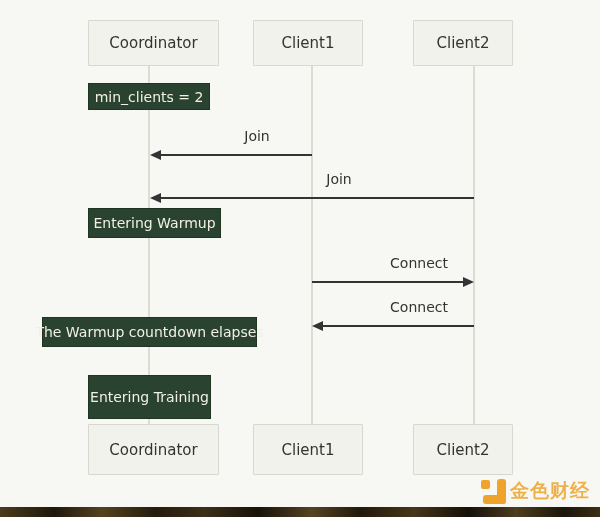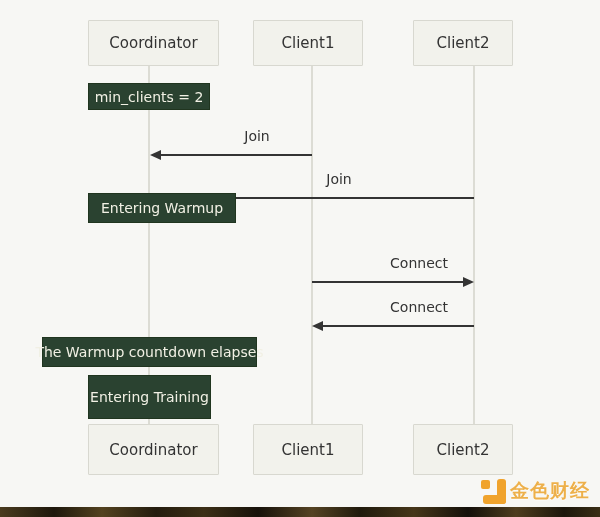--- a/index.html
+++ b/index.html
@@ -43,22 +43,22 @@
     box-sizing:border-box;
     background:#2a4230;
     border:1px solid #20351f;
     color:#f1f0e4;
     display:flex;align-items:center;justify-content:center;
     font-size:14px;
     white-space:nowrap;
     text-align:right;
   }
   .n-minclients{left:88px;width:122px;top:83px;height:27px;}
-  .n-warmup{left:88px;width:148px;top:193px;height:30px;}
-  .n-elapses{left:42px;width:215px;top:337px;height:30px;}
+  .n-warmup{left:88px;width:133px;top:208px;height:30px;}
+  .n-elapses{left:42px;width:215px;top:317px;height:30px;}
   .n-training{left:88px;width:123px;top:375px;height:44px;}
 
   
   .msg-line{position:absolute;height:2px;background:#343434;}
   .arrow-head{position:absolute;width:0;height:0;border-style:solid;}
   .arrow-head.left{border-width:5px 11px 5px 0;border-color:transparent #343434 transparent transparent;}
   .arrow-head.right{border-width:5px 0 5px 11px;border-color:transparent transparent transparent #343434;}
   .msg-label{
     position:absolute;
     transform:translateX(-50%);

